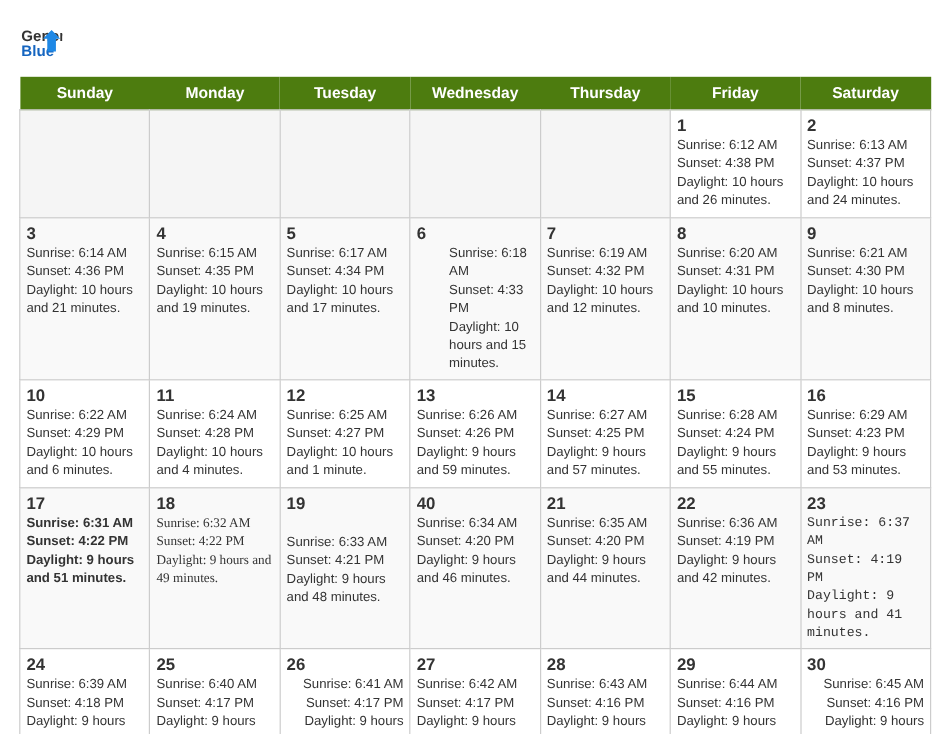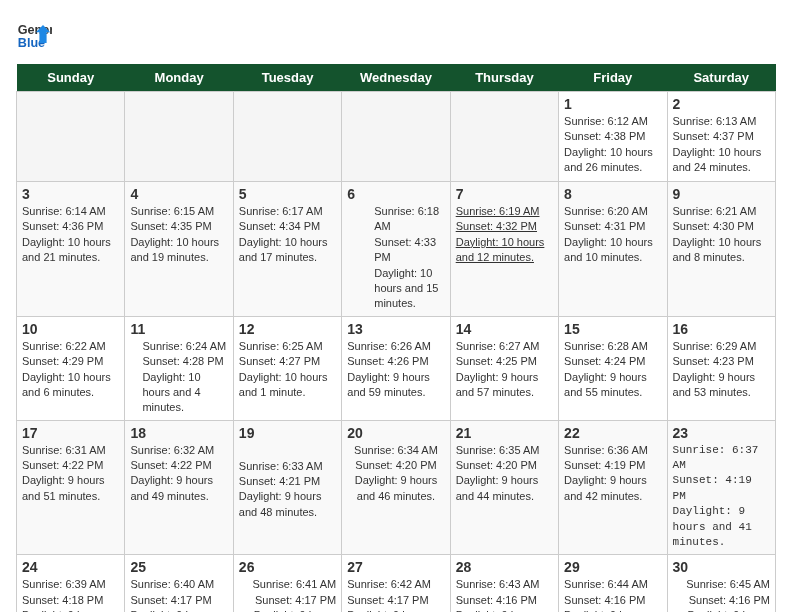--- a/index.html
+++ b/index.html
@@ -36,21 +36,21 @@
     .subtitle {
       font-size: 15px;
       color: #555;
     }
     table {
       width: 100%;
       border-collapse: collapse;
       table-layout: fixed;
     }
     .day-header {
-      background-color: #14532d;
+      background-color: #4d7c0f;
       color: #fff;
       text-align: center;
       padding: 6px 4px;
       font-size: 13px;
       font-weight: bold;
     }
     td {
       border: 1px solid #ccc;
       vertical-align: top;
       padding: 4px 5px;
@@ -145,21 +145,21 @@
 Daylight: 10 hours and 17 minutes.</div>
         </td>
         <td>
           <span class="day-num">6</span>
           <div class="day-info" style="white-space: pre-line; margin-left: 27px;">Sunrise: 6:18 AM
 Sunset: 4:33 PM
 Daylight: 10 hours and 15 minutes.</div>
         </td>
         <td>
           <span class="day-num">7</span>
-          <div class="day-info" style="white-space: pre-line; text-decoration: underline;">Sunrise: 6:19 AM
+          <div class="day-info" style="white-space: pre-line;">Sunrise: 6:19 AM
 Sunset: 4:32 PM
 Daylight: 10 hours and 12 minutes.</div>
         </td>
         <td>
           <span class="day-num">8</span>
           <div class="day-info" style="white-space: pre-line;">Sunrise: 6:20 AM
 Sunset: 4:31 PM
 Daylight: 10 hours and 10 minutes.</div>
         </td>
         <td>
@@ -171,21 +171,21 @@
       </tr>
       <tr>
         <td>
           <span class="day-num">10</span>
           <div class="day-info" style="white-space: pre-line;">Sunrise: 6:22 AM
 Sunset: 4:29 PM
 Daylight: 10 hours and 6 minutes.</div>
         </td>
         <td>
           <span class="day-num">11</span>
-          <div class="day-info" style="white-space: pre-line; margin-left: 12px;">Sunrise: 6:24 AM
+          <div class="day-info" style="white-space: pre-line;">Sunrise: 6:24 AM
 Sunset: 4:28 PM
 Daylight: 10 hours and 4 minutes.</div>
         </td>
         <td>
           <span class="day-num">12</span>
           <div class="day-info" style="white-space: pre-line;">Sunrise: 6:25 AM
 Sunset: 4:27 PM
 Daylight: 10 hours and 1 minute.</div>
         </td>
         <td>
@@ -209,39 +209,39 @@
         <td>
           <span class="day-num">16</span>
           <div class="day-info" style="white-space: pre-line;">Sunrise: 6:29 AM
 Sunset: 4:23 PM
 Daylight: 9 hours and 53 minutes.</div>
         </td>
       </tr>
       <tr>
         <td>
           <span class="day-num">17</span>
-          <div class="day-info" style="white-space: pre-line;">Sunrise: 6:31 AM
+          <div class="day-info" style="white-space: pre-line; font-weight: bold;">Sunrise: 6:31 AM
 Sunset: 4:22 PM
 Daylight: 9 hours and 51 minutes.</div>
         </td>
         <td>
           <span class="day-num">18</span>
-          <div class="day-info" style="white-space: pre-line;">Sunrise: 6:32 AM
+          <div class="day-info" style="white-space: pre-line; font-family: Liberation Serif, serif;">Sunrise: 6:32 AM
 Sunset: 4:22 PM
 Daylight: 9 hours and 49 minutes.</div>
         </td>
         <td>
           <span class="day-num">19</span>
           <div class="day-info" style="white-space: pre-line; margin-top: 18px;">Sunrise: 6:33 AM
 Sunset: 4:21 PM
 Daylight: 9 hours and 48 minutes.</div>
         </td>
         <td>
-          <span class="day-num">20</span>
-          <div class="day-info" style="white-space: pre-line; text-align: center;">Sunrise: 6:34 AM
+          <span class="day-num">40</span>
+          <div class="day-info" style="white-space: pre-line;">Sunrise: 6:34 AM
 Sunset: 4:20 PM
 Daylight: 9 hours and 46 minutes.</div>
         </td>
         <td>
           <span class="day-num">21</span>
           <div class="day-info" style="white-space: pre-line;">Sunrise: 6:35 AM
 Sunset: 4:20 PM
 Daylight: 9 hours and 44 minutes.</div>
         </td>
         <td>

